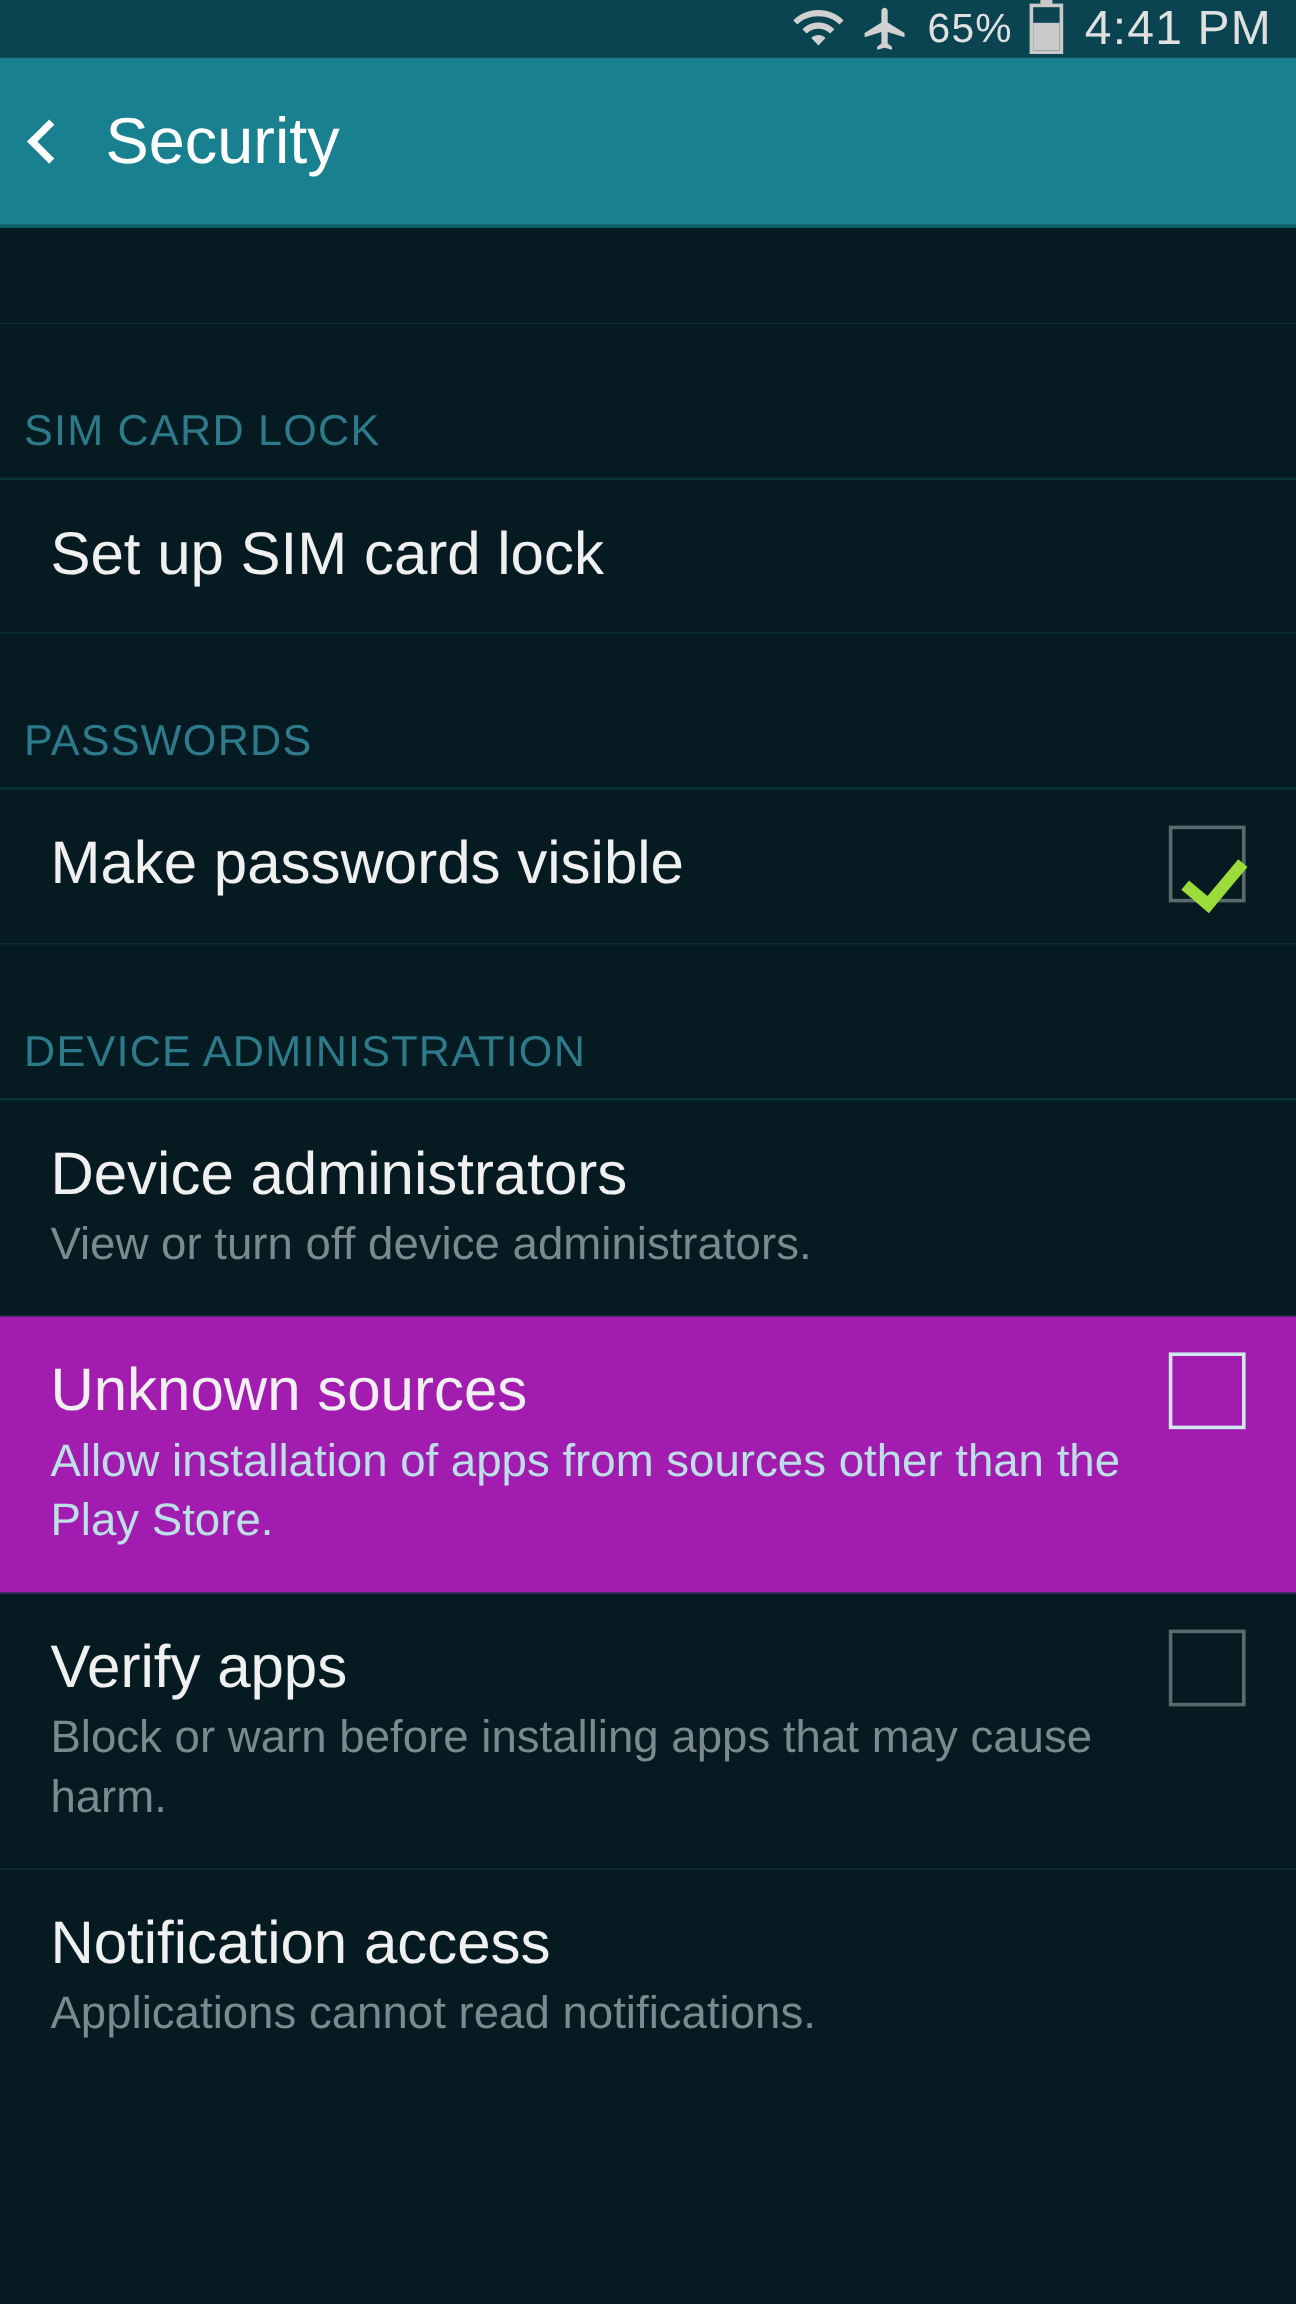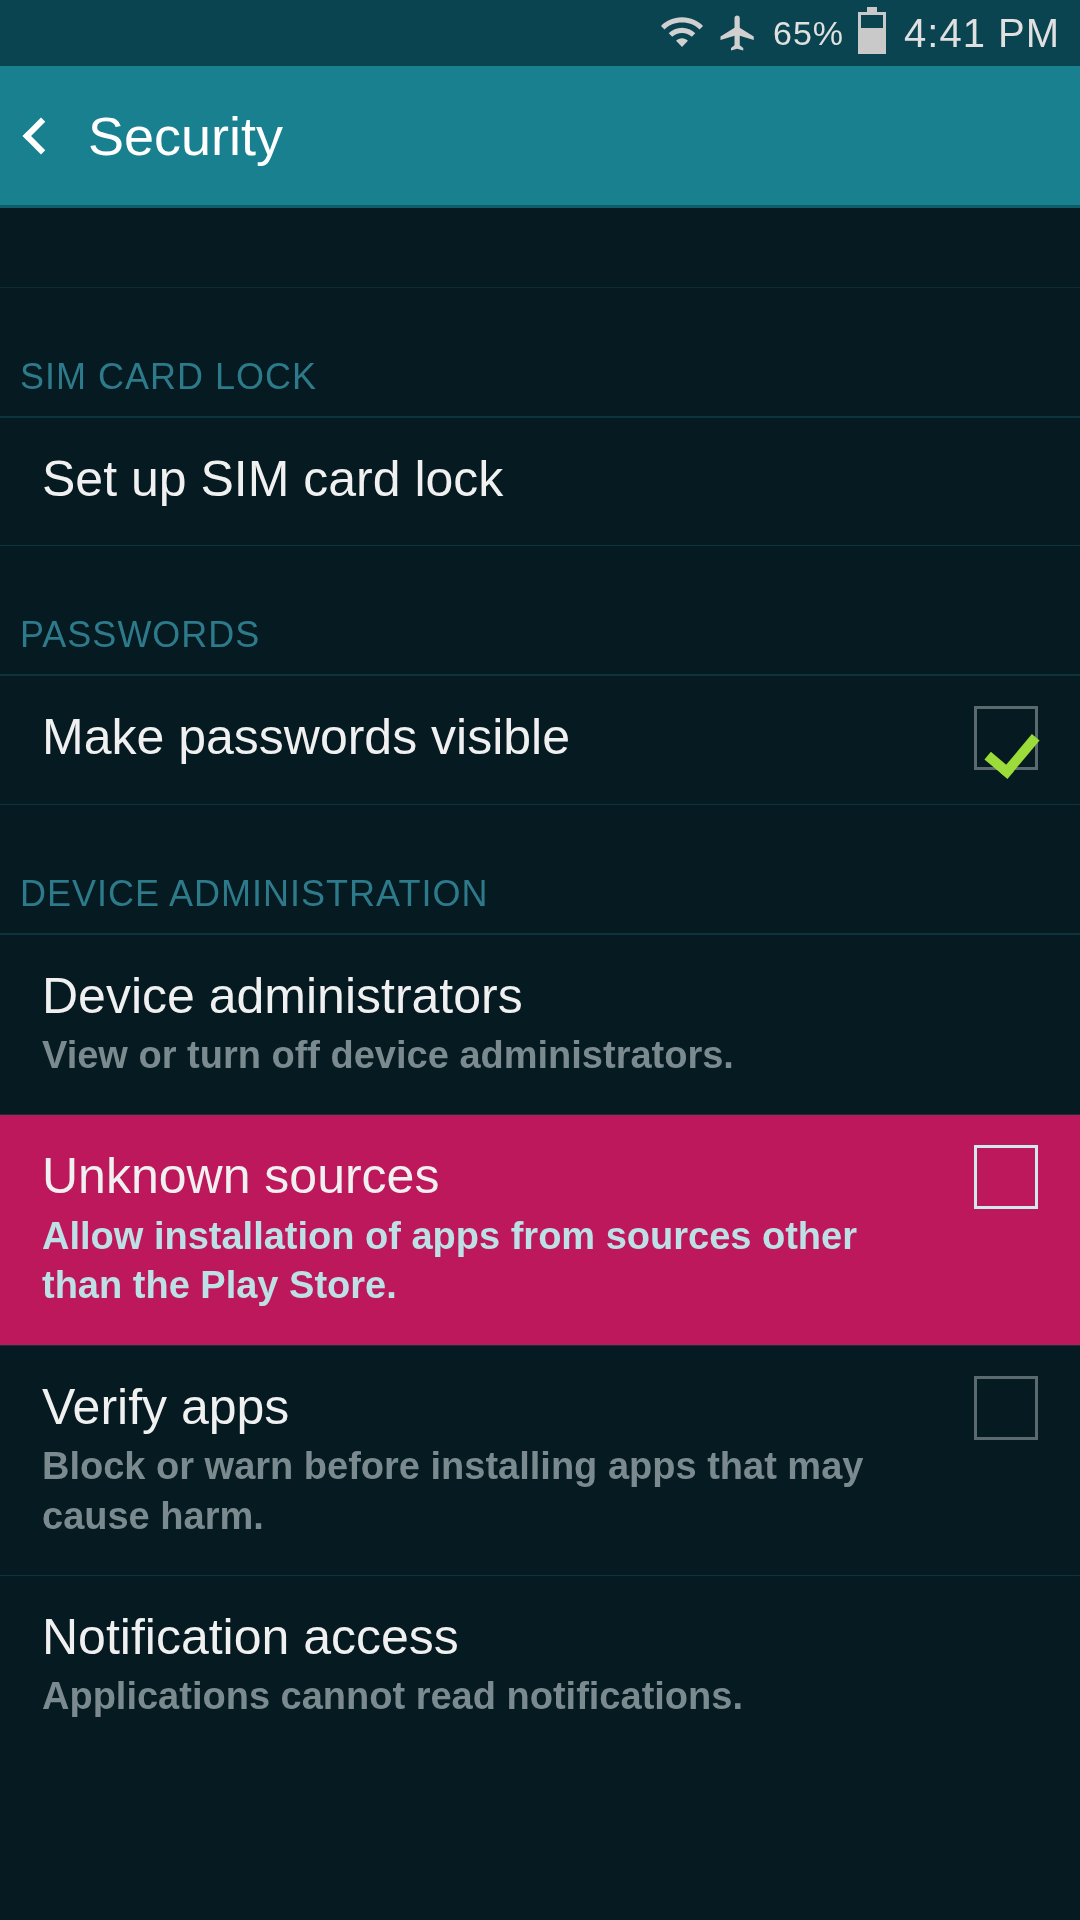--- a/index.html
+++ b/index.html
@@ -5,21 +5,21 @@
   * { margin: 0; padding: 0; box-sizing: border-box; }
   html, body {
     width: 1080px;
     height: 1920px;
     background: #051a21;
     font-family: -apple-system, "Helvetica Neue", Arial, sans-serif;
     color: #e8e8e8;
     overflow: hidden;
   }
   .status-bar {
-    height: 66px;
+    height: 48px;
     background: #0a4450;
     display: flex;
     justify-content: flex-end;
     align-items: center;
     padding: 0 20px;
     gap: 12px;
     color: #e0e0e0;
     font-size: 38px;
   }
   .status-icons { display: flex; align-items: center; gap: 14px; }
@@ -90,27 +90,27 @@
   .setting-text { flex: 1; }
   .setting-title {
     font-size: 50px;
     color: #f0f0f0;
     font-weight: 300;
     line-height: 1.25;
   }
   .setting-sub {
     font-size: 38px;
     color: #7b8a8f;
-    font-weight: 700;
+    font-weight: 400;
     line-height: 1.3;
     margin-top: 4px;
   }
 
   .highlight {
-    background: #be185d;
+    background: #a21caf;
   }
   .highlight .setting-sub { color: #bde0e7; }
   .highlight .checkbox { border-color: #cfe9ee; }
 
   .checkbox {
     width: 64px; height: 64px;
     border: 3px solid #5a6a6f;
     flex-shrink: 0;
     position: relative;
   }

